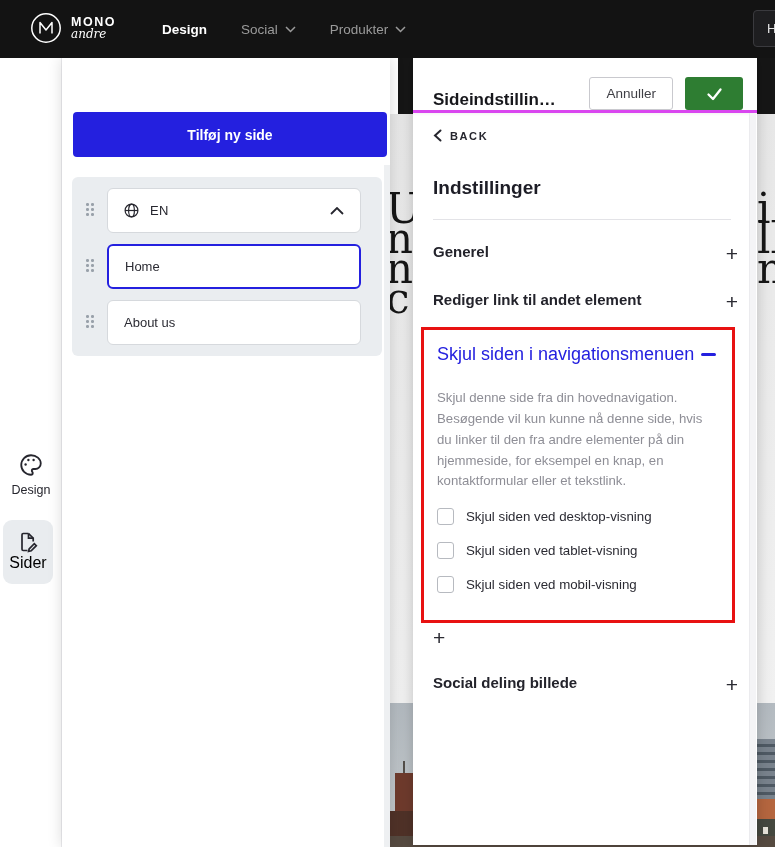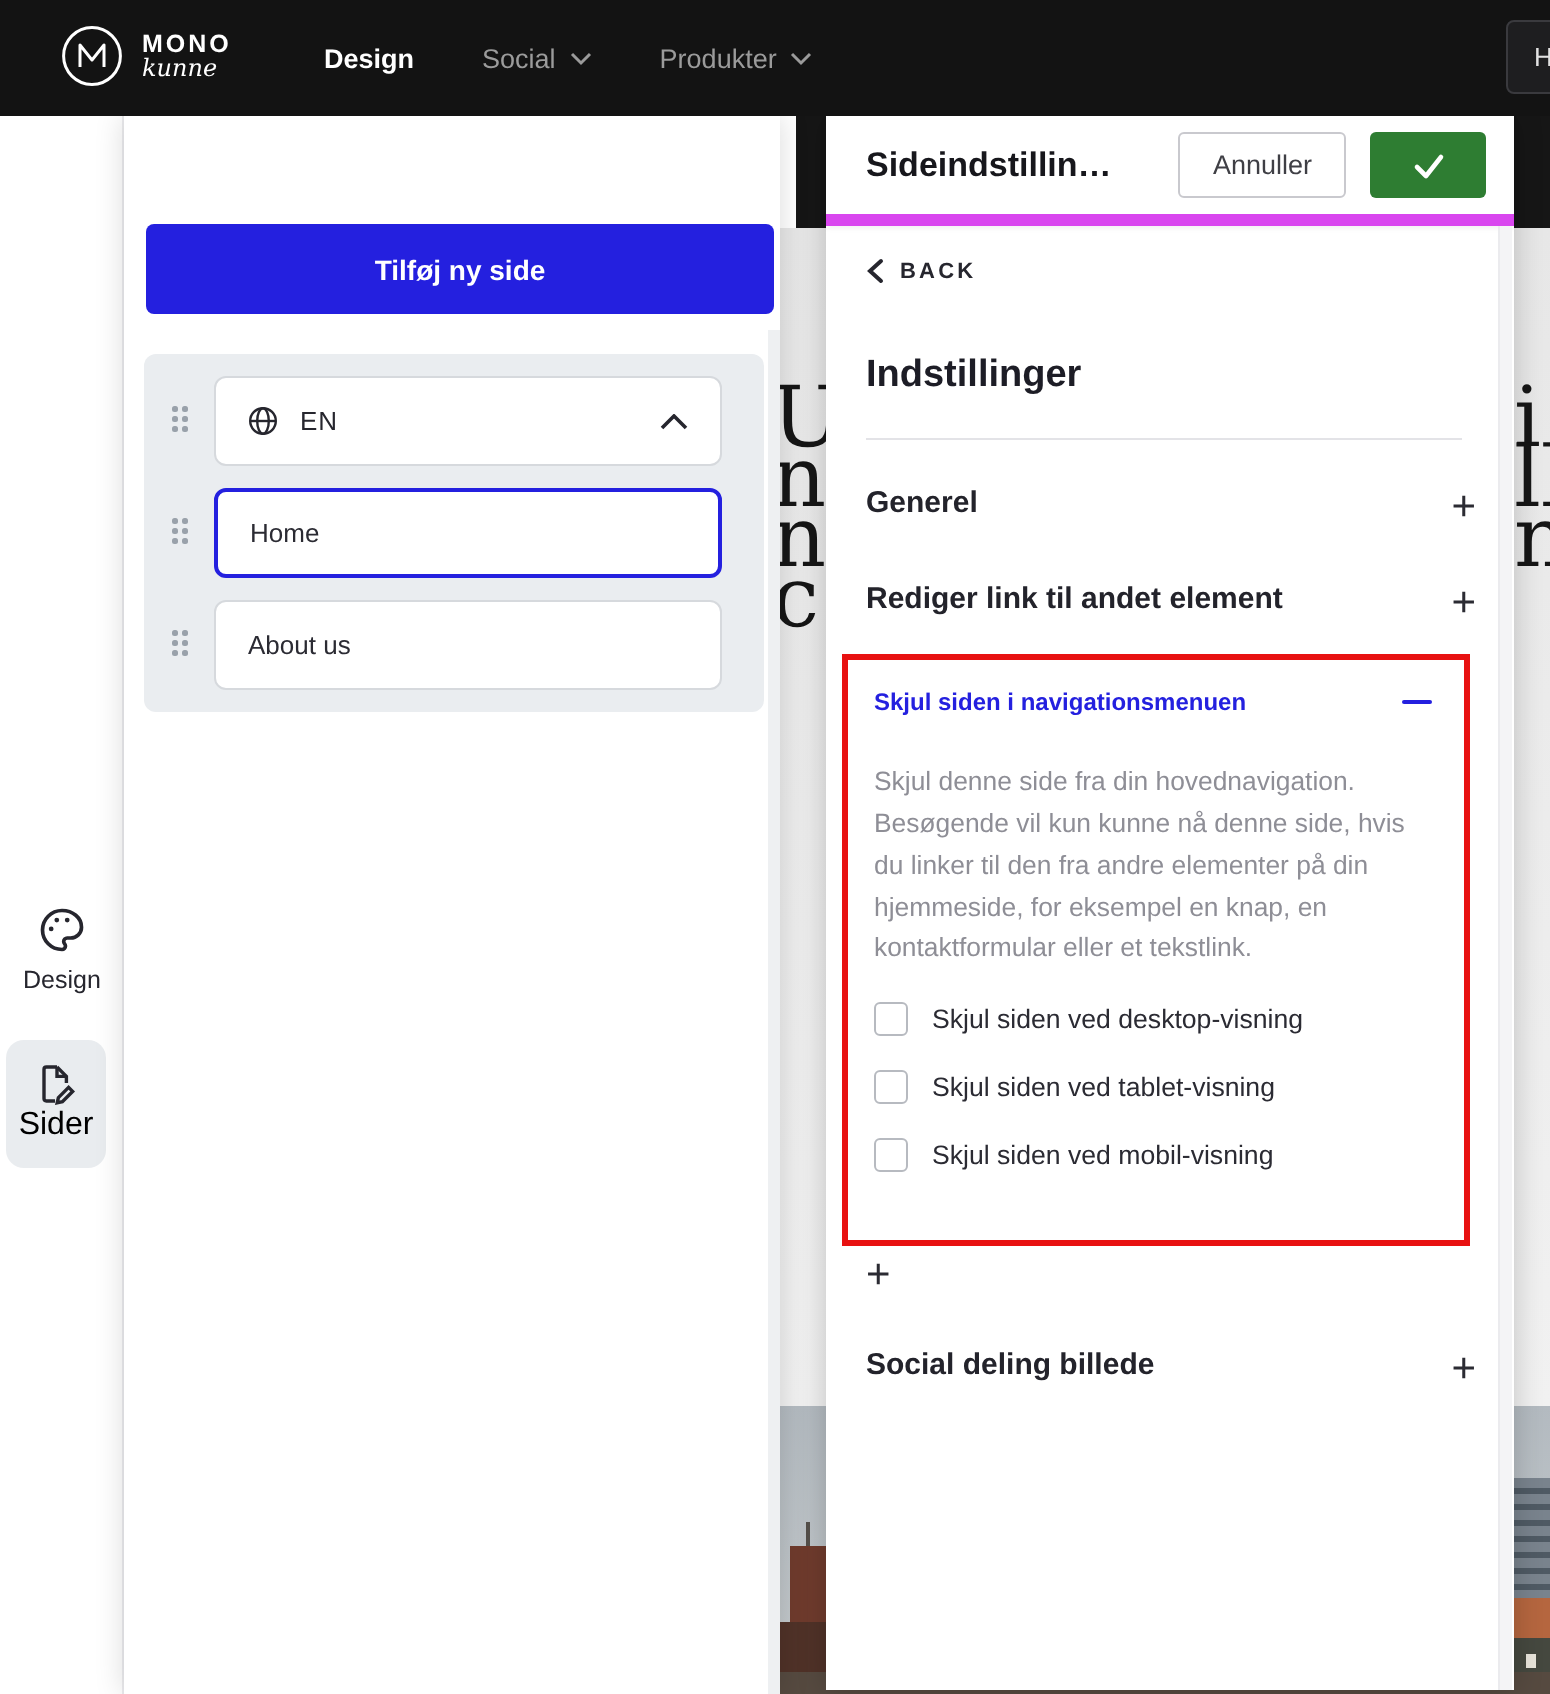--- a/index.html
+++ b/index.html
@@ -65,22 +65,22 @@
   .lang-card .chev-up { margin-left:auto; }
   .page-card.c2 { top:67px; border:2px solid var(--accent); }
   .page-card.c3 { top:123px; }
   .page-card span { font-size:13px; color:#2b2b33; }
   .pp-scroll { position:absolute; right:0; top:107px; bottom:0; width:6px; background:#eef0f2; }
 
   
   :root { --accent:#2420df; --green:#2e7d32; --red:#e81111; }
   .settings-panel { position:absolute; left:413px; top:58px; width:344px; height:787px;
                     background:#fff; z-index:3; box-shadow:0 0 14px rgba(0,0,0,.2); }
-  .sp-header { display:flex; align-items:center; height:55px; padding:0 14px 0 20px;
-               border-bottom:6px solid #d946ef; box-shadow:0 1px 3px rgba(0,0,0,.06); }
+  .sp-header { display:flex; align-items:flex-end; height:55px; padding:0 14px 0 20px;
+               border-bottom:3px solid #d946ef; box-shadow:0 1px 3px rgba(0,0,0,.06); }
   .sp-title { font-size:17px; font-weight:700; color:#17171c; margin-right:auto;
               white-space:nowrap; overflow:hidden; }
   .cancel-btn { height:33px; padding:0 16px; background:#fff; border:1px solid #c9c9ce;
                 border-radius:3px; font-size:13.5px; font-weight:500; color:#3f3f45;
                 font-family:inherit; margin-right:12px; cursor:pointer; }
   .confirm-btn { width:58px; height:33px; background:var(--green); border:none; border-radius:3px;
                  display:flex; align-items:center; justify-content:center; cursor:pointer; }
   .sp-body { position:relative; height:732px; }
   .back-row { position:absolute; left:20px; top:16px; display:flex; align-items:center; gap:8px;
               font-size:11px; font-weight:700; letter-spacing:1.6px; color:#26262e; cursor:pointer;
@@ -90,21 +90,21 @@
   .acc-row { position:absolute; left:20px; right:19px; height:36px;
              display:flex; align-items:flex-start; justify-content:space-between; cursor:pointer; }
   .acc-row .acc-label { font-size:15px; font-weight:600; color:#23232b; }
   .acc-row .plus { font-size:21px; font-weight:300; color:#2b2b33; line-height:1; }
   .row-generel { top:130px; } .row-rediger { top:178px; }
   .row-adgang  { top:514px; } .row-social  { top:561px; }
   .highlight-box { position:absolute; left:8px; top:214px; width:314px; height:296px;
                    border:3px solid var(--red); background:#fff; padding:14px 10px; }
   .hb-head { display:flex; align-items:center; justify-content:space-between;
              padding:0 3px; cursor:pointer; }
-  .hb-label { font-size:12px; font-weight:700; color:var(--accent); }
+  .hb-label { font-size:18px; font-weight:400; color:var(--accent); }
   .minus-icon { width:15px; height:2.5px; background:var(--accent); border-radius:2px; margin-right:3px; }
   .hb-desc { margin:23px 3px 0; font-size:13.2px; line-height:1.58; color:#8e8e96; }
   .cb-row { display:flex; align-items:center; gap:12px; margin:17px 3px 0; cursor:pointer; }
   .cb-row.first { margin-top:16px; }
   .cb-box { width:17px; height:17px; border:1.5px solid #b7bac0; border-radius:3px;
             background:#fff; flex:0 0 auto; }
   .cb-label { font-size:13.3px; color:#2b2b33; }
   .sp-scroll { position:absolute; right:1px; top:55px; bottom:0; width:7px;
                background:#f4f4f6; border-left:1px solid #ebebee; }
 
@@ -293,21 +293,21 @@
   </section>
 
   <header class="topbar">
     <div class="logo">
       <svg width="32" height="32" viewBox="0 0 32 32" fill="none" stroke="#ffffff" stroke-width="1.5">
         <circle cx="16" cy="16" r="14.2"></circle>
         <path d="M10 21.5 V10.5 L16 18 L22 10.5 V21.5" stroke-linejoin="round"></path>
       </svg>
       <span class="logo-txt">
         <span class="logo-primary">MONO</span>
-        <span class="logo-secondary">kunne</span>
+        <span class="logo-secondary">andre</span>
       </span>
     </div>
     <nav class="top-nav">
       <button class="nav-item active">
         <span>Design</span>
       </button>
       <button class="nav-item">
         <span>Social</span>
         <svg width="11" height="7" viewBox="0 0 11 7" fill="none" stroke="#9b9b9b" stroke-width="1.5">
           <polyline points="1,1 5.5,5.5 10,1"></polyline>

